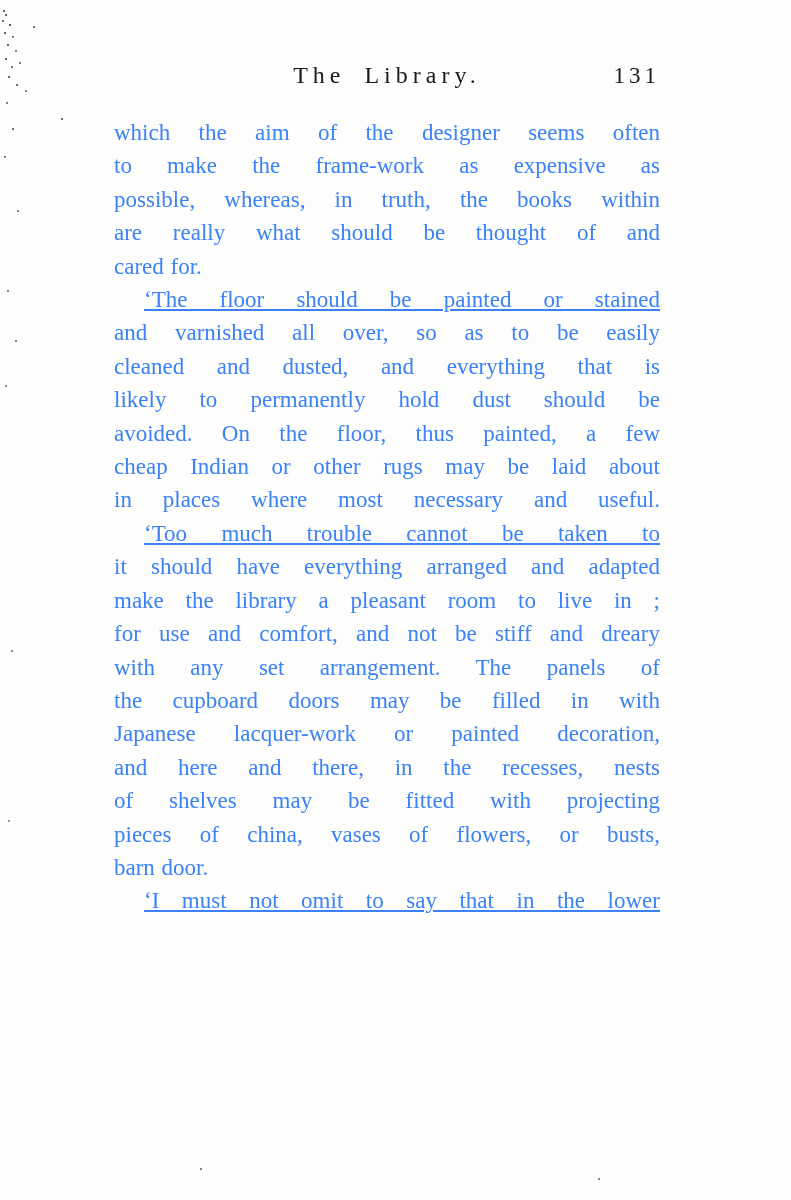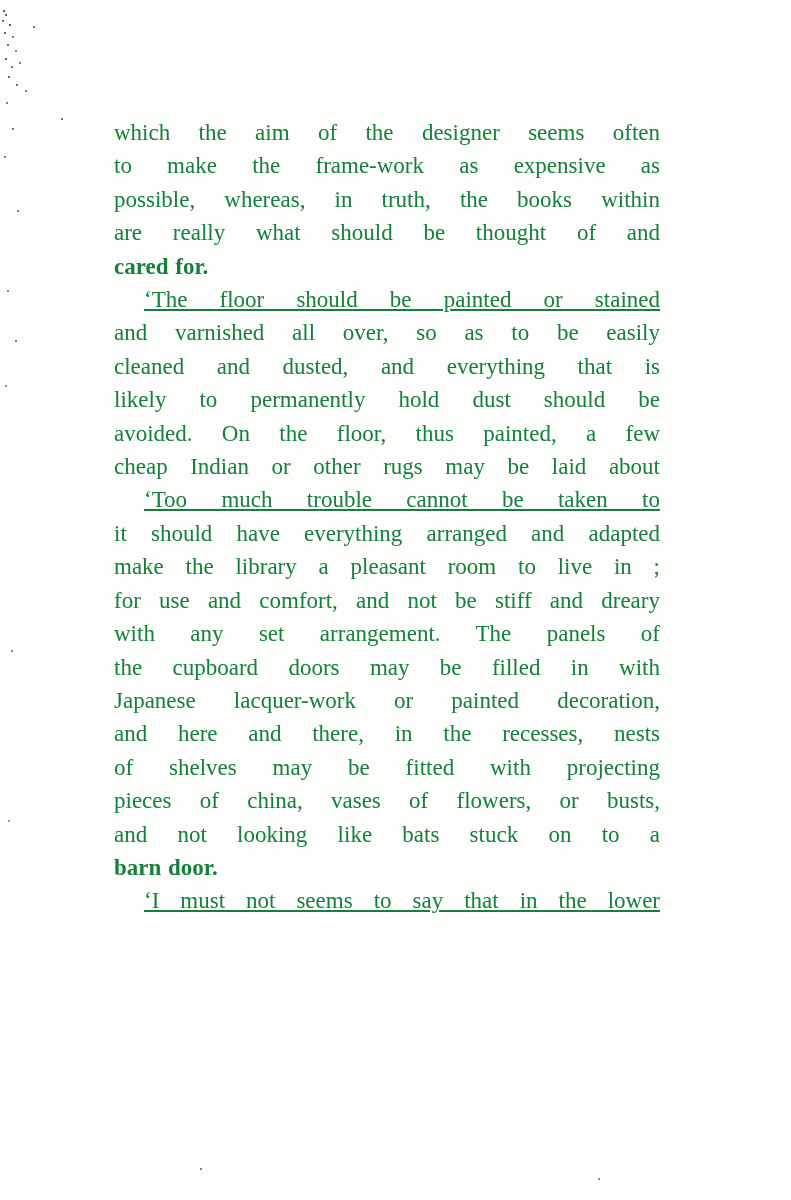--- a/index.html
+++ b/index.html
@@ -39,25 +39,24 @@
   .text-block {
     position: absolute;
     top: 116px; left: 114px; width: 546px;
   }
   .line {
     font-size: 23px;
     line-height: 33.4px;
     text-align: justify;
     text-align-last: justify;
     word-spacing: 1px;
-    color: #15803d;
+    color: #3b82f6;
   }
   .line.last {
     text-align-last: left;
-    font-weight: bold;
   }
   .line.indent {
     text-indent: 30px;
     text-decoration: underline;
   }
   .scan-noise {
     position: absolute;
     top: 10px; left: 3px;
     width: 2px; height: 2px;
     background: #2b2b2b;
@@ -73,48 +72,52 @@
       2px 375px 0 0 #666, 8px 640px 0 0 #666, 5px 810px 0 0 #777,
       197px 1158px 0 0 #555, 595px 1168px 0 0 #666;
   }
 </style>
 </head>
 <body>
 
 <div class="page">
   <div class="scan-noise"></div>
 
+  <div class="running-header">
+    <div class="header-title">The Library.</div>
+    <div class="header-pagenum">131</div>
+  </div>
 
   <div class="text-block">
       <div>
         <div class="line">which the aim of the designer seems often</div>
         <div class="line">to make the frame-work as expensive as</div>
         <div class="line">possible, whereas, in truth, the books within</div>
         <div class="line">are really what should be thought of and</div>
         <div class="line last">cared for.</div>
       </div>
       <div>
         <div class="line indent">‘The floor should be painted or stained</div>
         <div class="line">and varnished all over, so as to be easily</div>
         <div class="line">cleaned and dusted, and everything that is</div>
         <div class="line">likely to permanently hold dust should be</div>
         <div class="line">avoided. On the floor, thus painted, a few</div>
         <div class="line">cheap Indian or other rugs may be laid about</div>
+        <div class="line">in places where most necessary and useful.</div>
       </div>
       <div>
         <div class="line indent">‘Too much trouble cannot be taken to</div>
         <div class="line">it should have everything arranged and adapted</div>
         <div class="line">make the library a pleasant room to live in ;</div>
         <div class="line">for use and comfort, and not be stiff and dreary</div>
         <div class="line">with any set arrangement. The panels of</div>
         <div class="line">the cupboard doors may be filled in with</div>
         <div class="line">Japanese lacquer-work or painted decoration,</div>
         <div class="line">and here and there, in the recesses, nests</div>
         <div class="line">of shelves may be fitted with projecting</div>
         <div class="line">pieces of china, vases of flowers, or busts,</div>
-        <div class="line">and not looking like bats stuck on to a</div>
         <div class="line last">barn door.</div>
       </div>
       <div>
-        <div class="line indent">‘I must not seems to say that in the lower</div>
+        <div class="line indent">‘I must not omit to say that in the lower</div>
       </div>
     </div>
 </div>
 
 </body></html>

